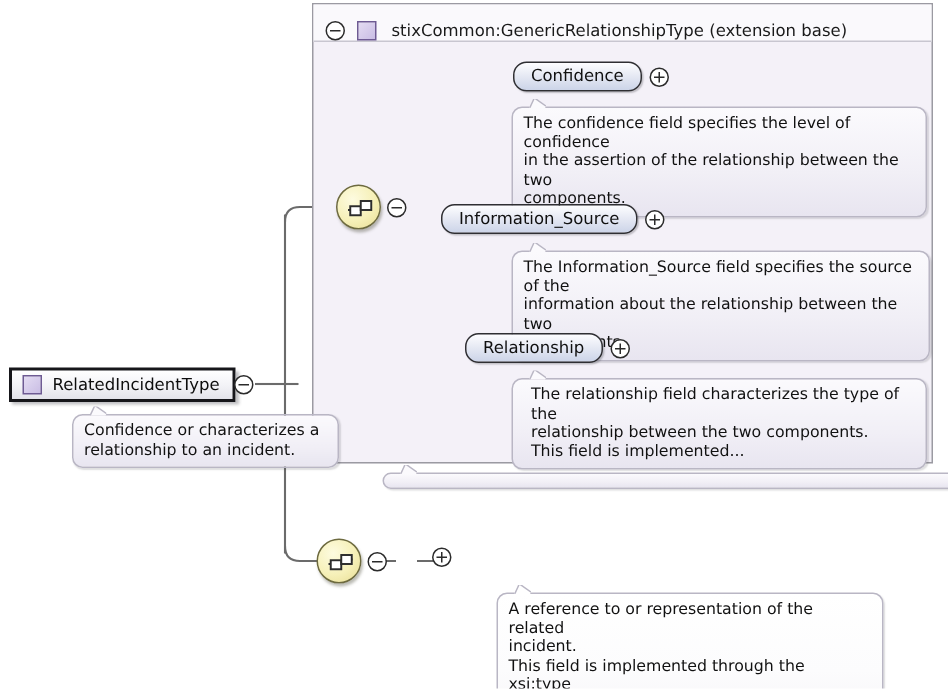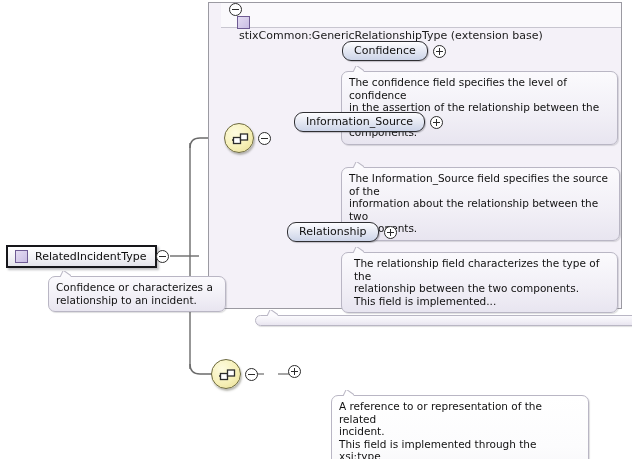--- a/index.html
+++ b/index.html
@@ -24,31 +24,30 @@
     left: 208px;
     top: 2px;
     width: 414px;
     height: 307px;
     background: #f4f1f8;
     border: 1px solid #9b9aa2;
     box-sizing: border-box;
   }
   .ext-header {
     position: absolute;
-    left: 12px;
+    left: 0;
     top: 0;
     right: 0;
     height: 25px;
     background: #faf9fc;
     border-bottom: 1px solid #c8c6d0;
     box-sizing: border-box;
     display: flex;
-    align-items: flex-start;
+    align-items: flex-end;
     padding-left: 8px;
-    flex-direction: column;
   }
   .ext-title {
     font-size: 11px;
     color: #1a1a1a;
     white-space: nowrap;
   }
 
   
   .circ {
     width: 13px;
@@ -245,32 +244,32 @@
   <span class="elem-box">Confidence</span>
   <span class="circ plus"></span>
 </div>
 <div class="anno" style="left:295px; top:71px; width:277px;">
   <span class="tail"></span>
   <p>The confidence field specifies the level of confidence
 in the assertion of the relationship between the two
 components.</p>
 </div>
 
-<div class="elem" style="left:294px; top:112px;">
+<div class="elem" style="left:294px; top:136px;">
   <span class="elem-box">Information_Source</span>
   <span class="circ plus"></span>
 </div>
 <div class="anno" style="left:295px; top:167px; width:279px;">
   <span class="tail"></span>
   <p>The Information_Source field specifies the source of the
 information about the relationship between the two
 components.</p>
 </div>
 
-<div class="elem" style="left:287px; top:222px;">
+<div class="elem" style="left:310px; top:222px;">
   <span class="elem-box">Relationship</span>
   <span class="circ plus"></span>
 </div>
 <div class="anno" style="left:295px; top:252px; width:277px;padding-left:12px;">
   <span class="tail"></span>
   <p>The relationship field characterizes the type of the
 relationship between the two components.
 This field is implemented...</p>
 </div>
 

